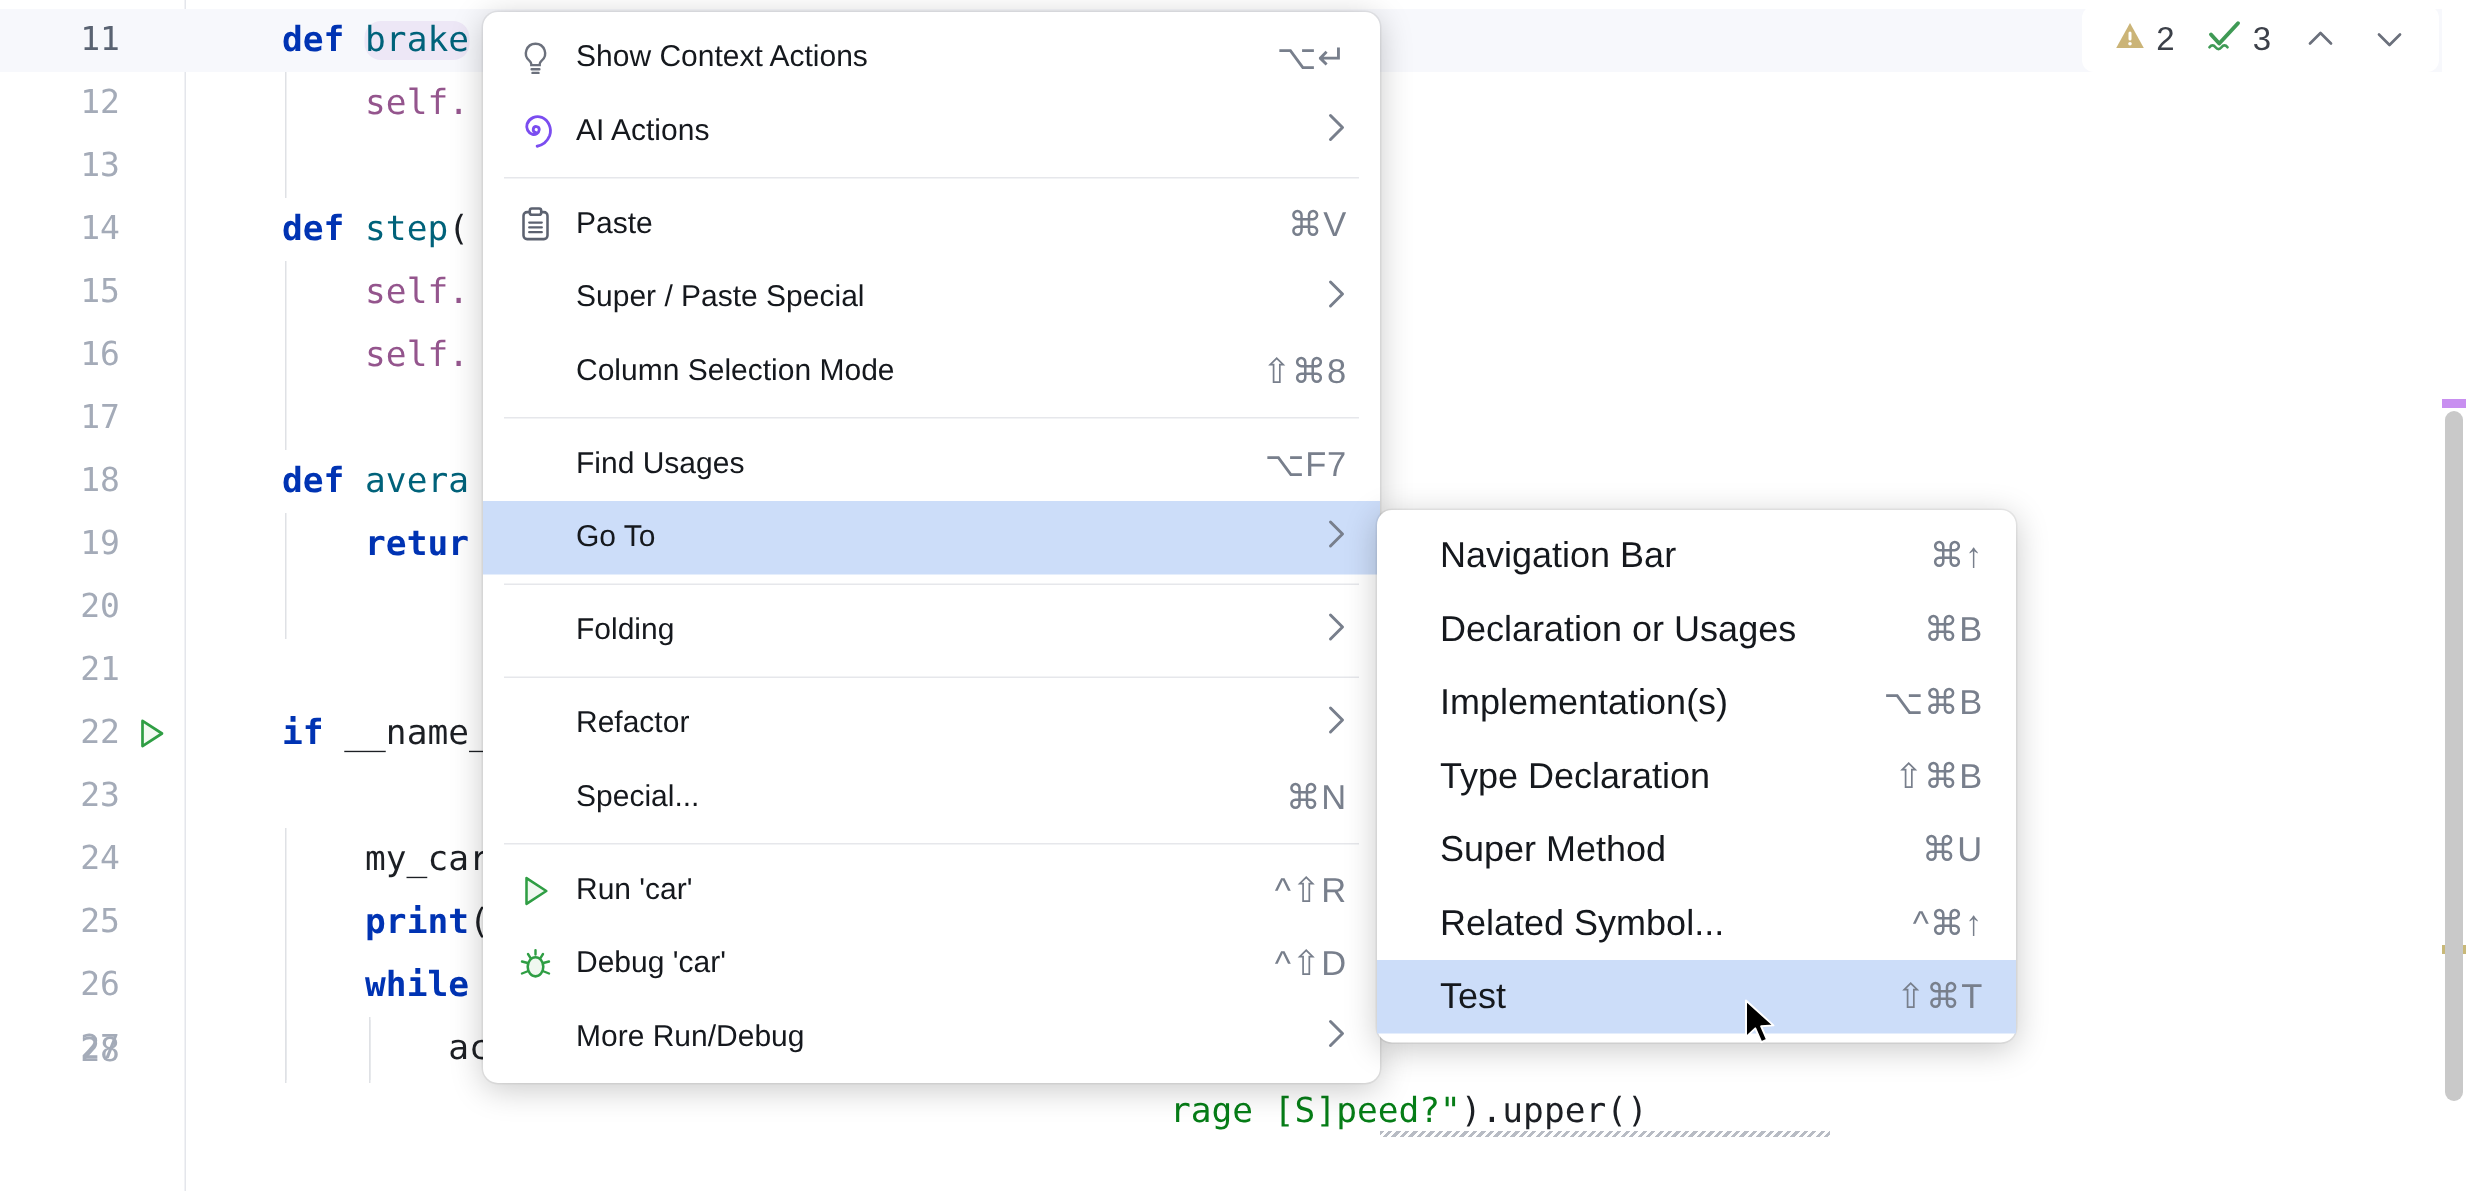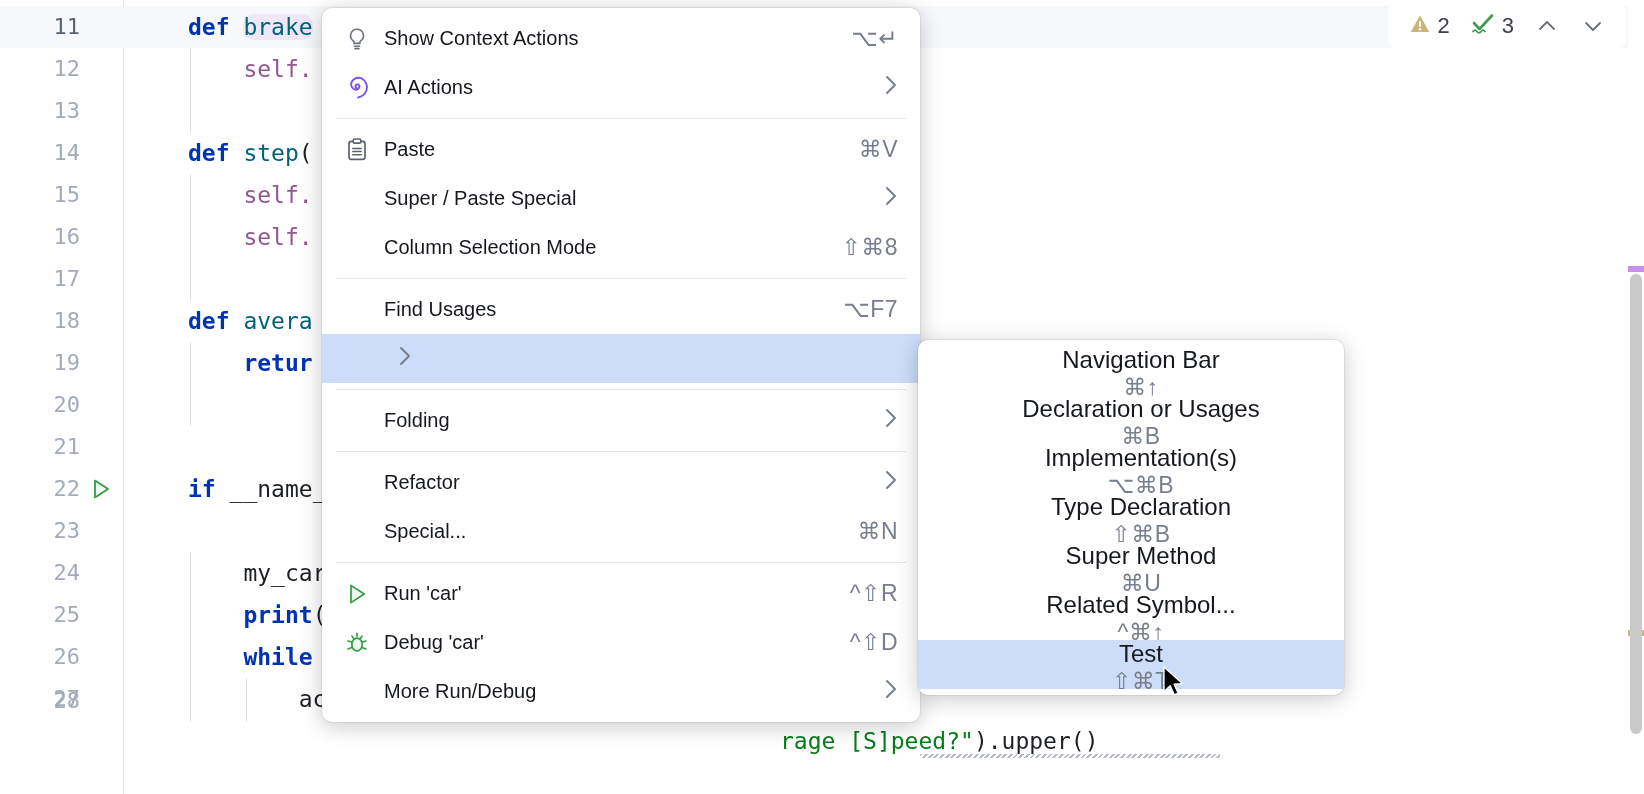--- a/index.html
+++ b/index.html
@@ -100,21 +100,21 @@
     font-family: "Liberation Sans", sans-serif; white-space: nowrap;
   }
   .mi-short {
     font-size: 23px; color: #787f8c; white-space: nowrap;
     font-family: "Liberation Sans", sans-serif; letter-spacing: 0.5px;
   }
   .mi-arrow { font-size: 22px; color: #787f8c; margin-left: 14px; }
   .sep { height: 1px; background: #e6e7eb; margin: 6px 14px; }
 
   
-  #sub-menu .mi { padding-left: 42px; padding-right: 22px; flex-direction: column; }
+  #sub-menu .mi { padding-left: 42px; padding-right: 22px; }
   #sub-menu .mi-label { font-size: 24px; }
 
   
   .cursor { position: absolute; left: 1163px; top: 666px; width: 22px; height: 34px; }
 </style>
 </head>
 <body>
 
 <div id="root">
 
@@ -325,20 +325,21 @@
         <div class="mi-short">⇧⌘8</div>
       </div>
       <div class="sep"></div>
       <div class="mi">
         <div class="mi-icon"></div>
         <div class="mi-label">Find Usages</div>
         <div class="mi-short">⌥F7</div>
       </div>
       <div class="mi hl">
         <div class="mi-icon"></div>
+        <div class="mi-label">Go To</div>
         <div class="mi-arrow"><svg width="14" height="22" viewBox="0 0 14 22">
             <path d="M3 3 L11 11 L3 19" stroke="#787f8c" stroke-width="2" fill="none" stroke-linecap="round" stroke-linejoin="round"></path>
           </svg></div>
       </div>
       <div class="sep"></div>
       <div class="mi">
         <div class="mi-icon"></div>
         <div class="mi-label">Folding</div>
         <div class="mi-arrow"><svg width="14" height="22" viewBox="0 0 14 22">
             <path d="M3 3 L11 11 L3 19" stroke="#787f8c" stroke-width="2" fill="none" stroke-linecap="round" stroke-linejoin="round"></path>

